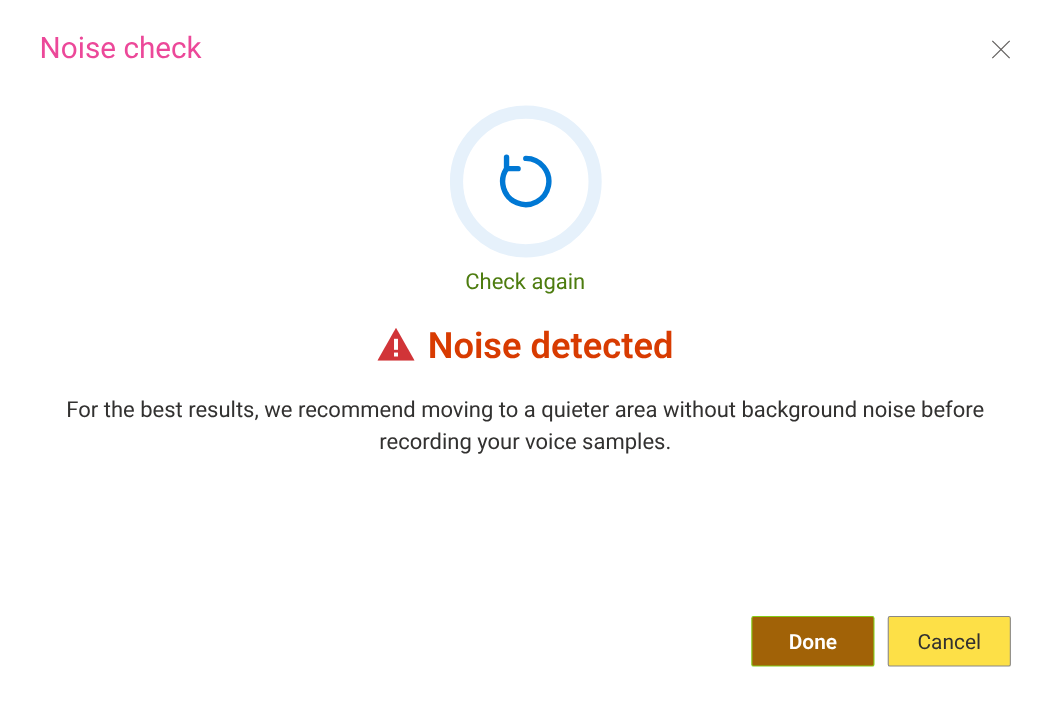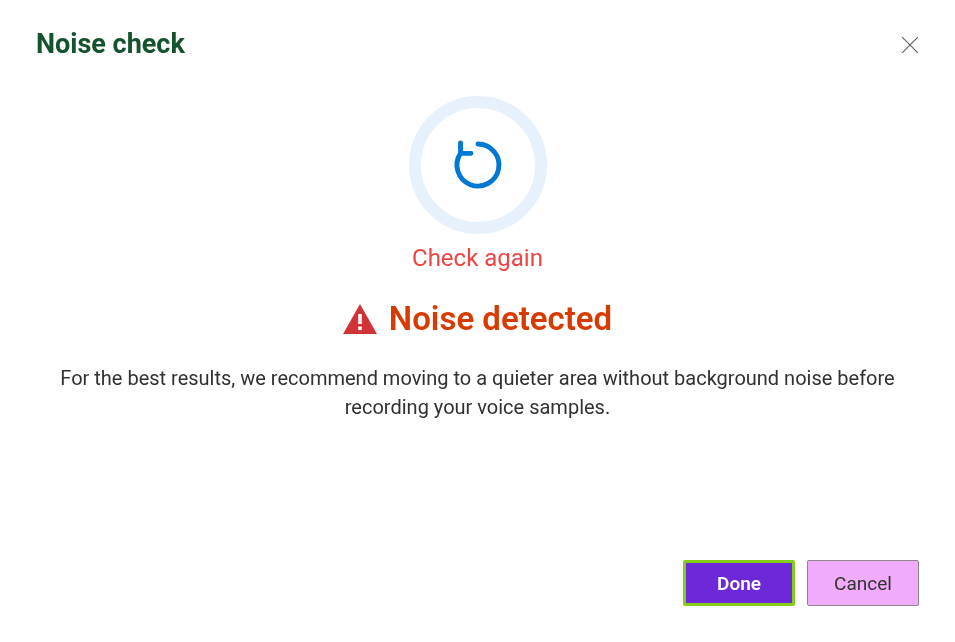--- a/index.html
+++ b/index.html
@@ -20,22 +20,22 @@
       height: 100%;
       position: relative;
     }
     .header {
       display: flex;
       justify-content: space-between;
       align-items: flex-start;
     }
     .title {
       font-size: 27px;
-      font-weight: 700;
-      color: #14532d;
+      font-weight: 400;
+      color: #ec4899;
       line-height: 1.2;
     }
     .close-btn {
       background: none;
       border: none;
       cursor: pointer;
       padding: 6px;
       margin-top: 2px;
       margin-right: -6px;
       color: #605e5c;
@@ -70,30 +70,29 @@
       align-items: center;
       justify-content: center;
       cursor: pointer;
     }
     .retry-button svg {
       width: 56px;
       height: 56px;
     }
     .retry-label {
       margin-top: 10px;
-      font-size: 24px;
-      color: #ef4444;
+      font-size: 20px;
+      color: #4d7c0f;
     }
     .alert-section {
       margin-top: 30px;
       text-align: center;
     }
     .alert-header {
       display: inline-flex;
-      align-items: center;
       gap: 12px;
     }
     .alert-header svg {
       width: 34px;
       height: 30px;
     }
     .alert-title {
       font-size: 33px;
       font-weight: 600;
       color: #d83b01;
@@ -121,27 +120,27 @@
       padding: 0 22px;
       font-size: 19px;
       font-family: inherit;
       cursor: pointer;
       border-radius: 2px;
       display: inline-flex;
       align-items: center;
       justify-content: center;
     }
     .btn-primary {
-      background: #6d28d9;
+      background: #a16207;
       color: #fff;
-      border: 3px solid #84cc16;
+      border: 1px solid #84cc16;
       font-weight: 600;
     }
     .btn-secondary {
-      background: #f0abfc;
+      background: #fde047;
       color: #323130;
       border: 1px solid #8a8886;
     }
   </style>
 </head>
 <body>
 
 <div class="dialog">
   <div class="header">
     <h1 class="title">Noise check</h1>

